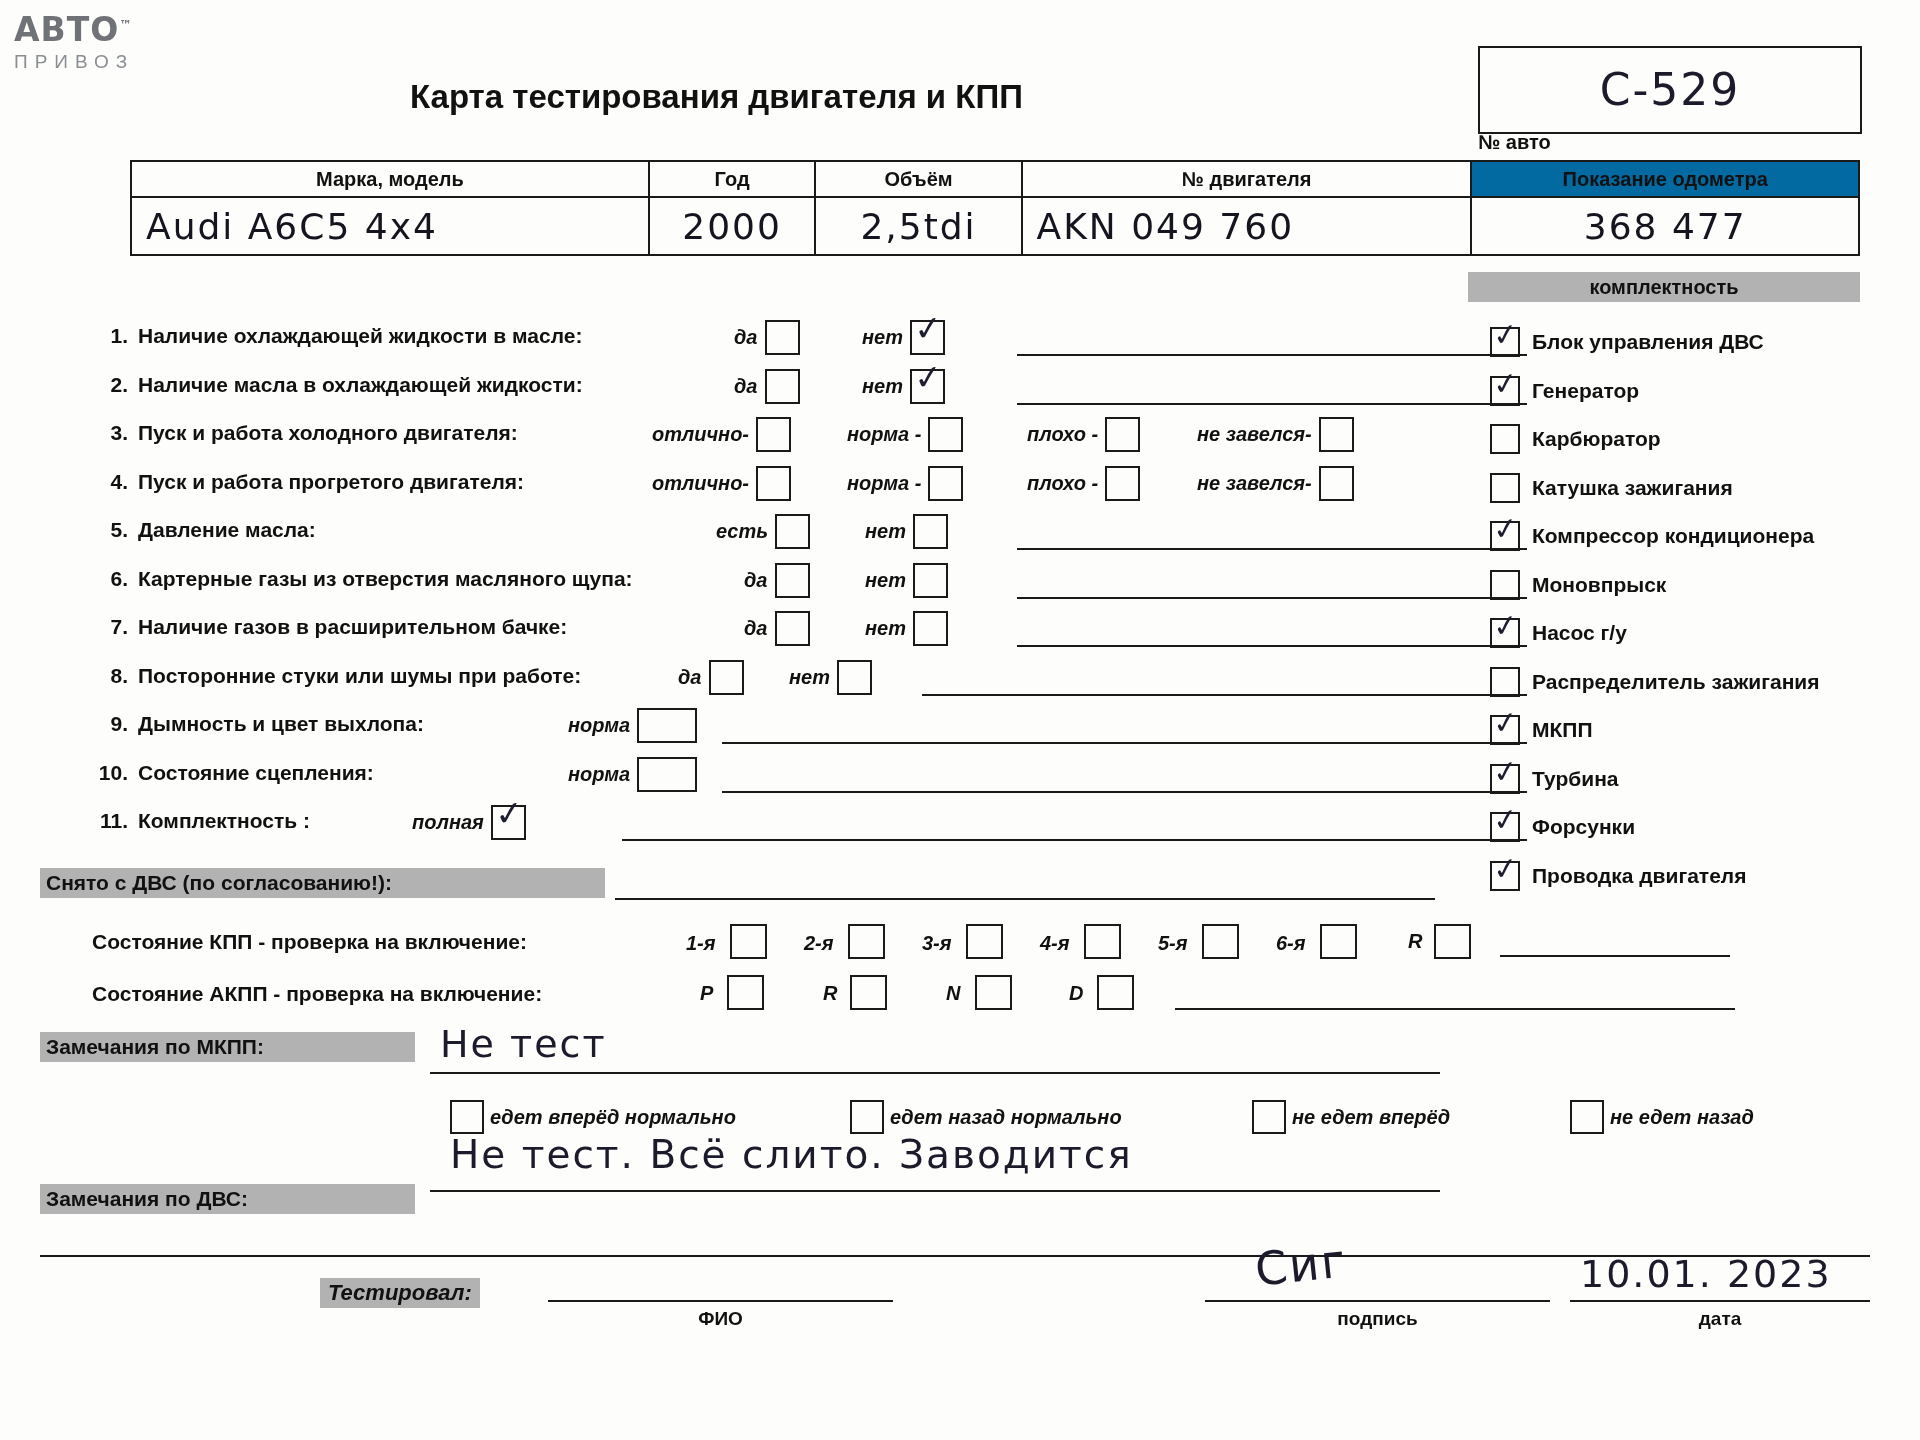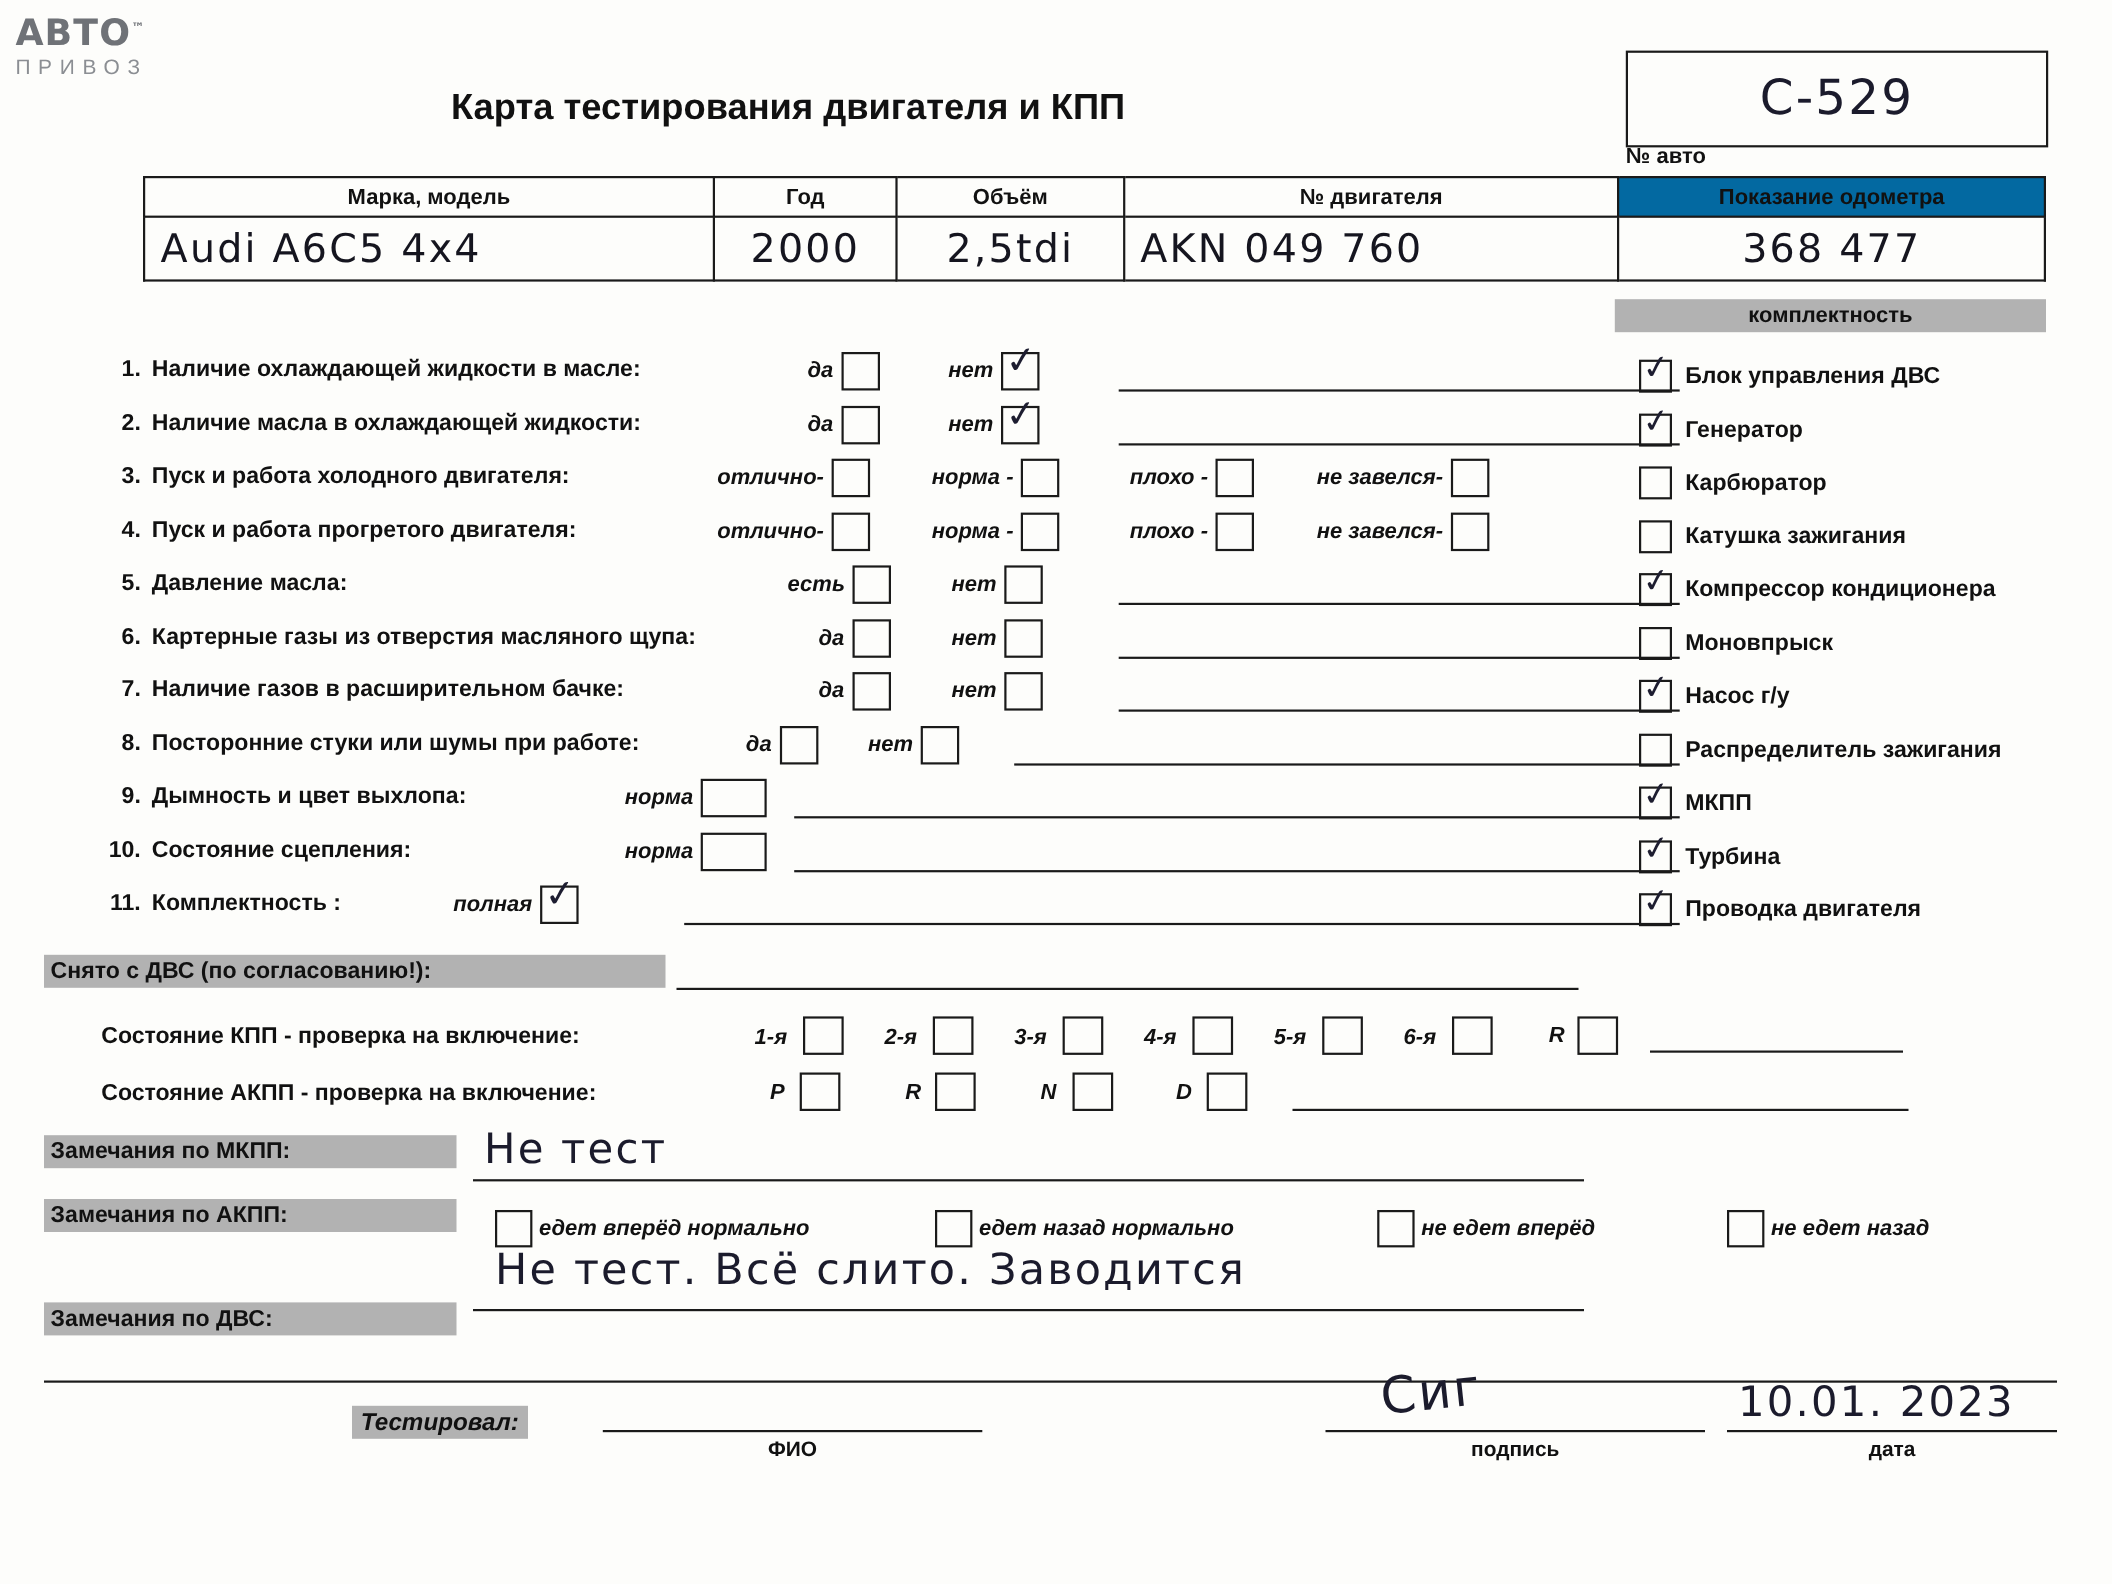--- a/index.html
+++ b/index.html
@@ -351,20 +351,24 @@
     <div class="compl-row">
         <span class="cbox checked"></span>
         <span class="label">МКПП</span>
       </div>
     <div class="compl-row">
         <span class="cbox checked"></span>
         <span class="label">Турбина</span>
       </div>
     <div class="compl-row">
         <span class="cbox checked"></span>
+        <span class="label">Форсунки</span>
+      </div>
+    <div class="compl-row">
+        <span class="cbox checked"></span>
         <span class="label">Проводка двигателя</span>
       </div>
   </div>
 
   <div class="q-list">
 
     <div class="q-row">
       <div class="q-num">1.</div>
       <div class="q-text">Наличие охлаждающей жидкости в масле:</div>
       <div class="opt" style="left:642px">
@@ -549,21 +553,20 @@
   <div class="gname" style="left:946px; top:982px;">N</div>
   <div class="gbox" style="left:975px; top:975px;"></div>
   <div class="gname" style="left:1069px; top:982px;">D</div>
   <div class="gbox" style="left:1097px; top:975px;"></div>
   <div class="qline" style="left:1175px; top:1008px; width:560px;"></div>
 
   <div class="greybar" style="left:40px; top:1032px; width:375px;">Замечания по МКПП:</div>
   <div class="hand" style="left:440px; top:1022px; font-size:38px;">Не тест</div>
   <div class="qline" style="left:430px; top:1072px; width:1010px;"></div>
 
-  <div class="greybar" style="left:40px; top:1090px; width:375px;">Замечания по АКПП:</div>
   <div class="akpp-opt" style="left:450px;">
       <span class="qbox"></span>
       <span>едет вперёд нормально</span>
     </div>
   <div class="akpp-opt" style="left:850px;">
       <span class="qbox"></span>
       <span>едет назад нормально</span>
     </div>
   <div class="akpp-opt" style="left:1252px;">
       <span class="qbox"></span>

